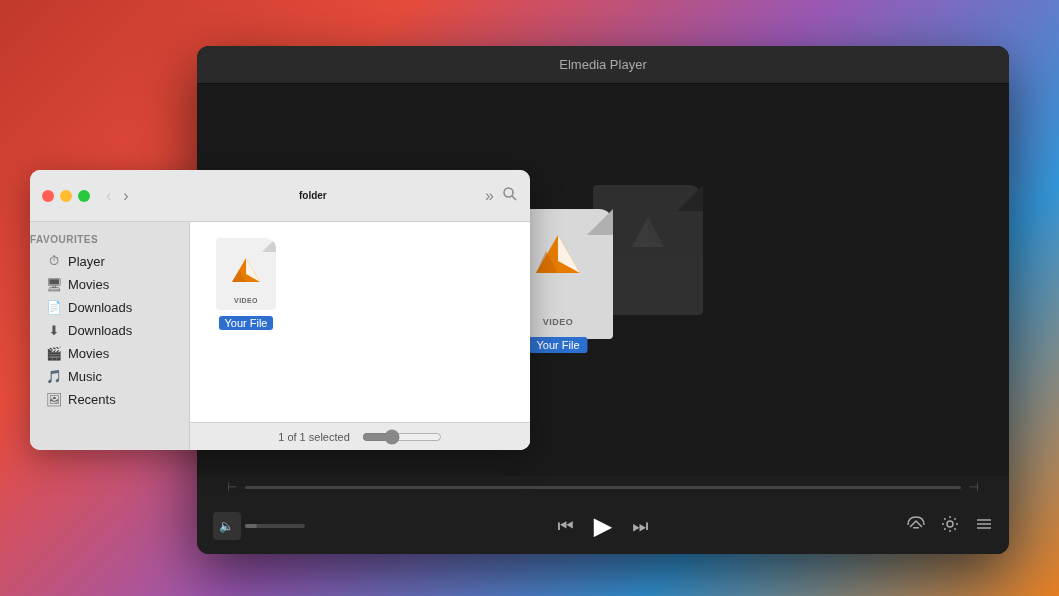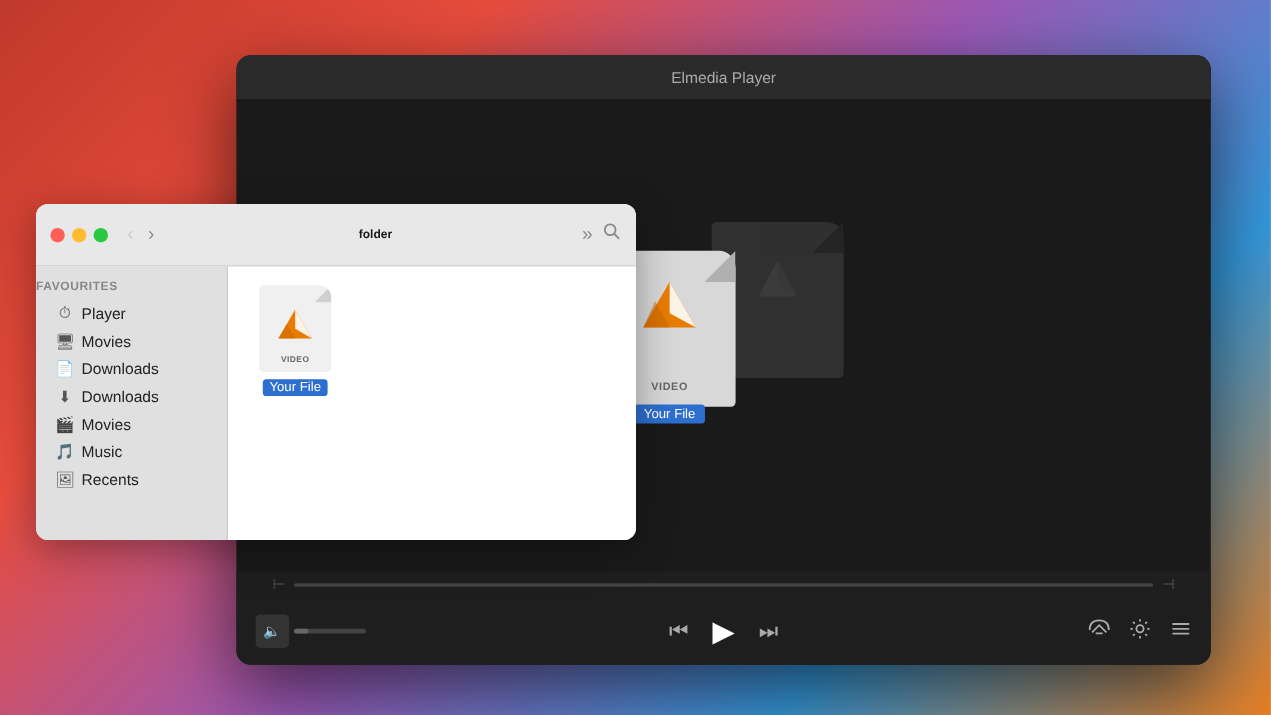--- a/index.html
+++ b/index.html
@@ -586,15 +586,19 @@
               <polygon points="3,30 31,30 17,6" fill="#e87c00"></polygon>
               <polygon points="17,6 31,30 17,22" fill="white" opacity="0.9"></polygon>
               <polygon points="3,30 17,30 10,18" fill="#c96500" opacity="0.5"></polygon>
             </svg>
             <span style="position:absolute;bottom:6px;left:50%;transform:translateX(-50%);font-size:7px;font-weight:800;color:#666;letter-spacing:0.4px;white-space:nowrap">VIDEO</span>
           </div>
           <span class="file-name-selected">Your File</span>
         </div>
       </div>
 
+      <div class="finder-statusbar">
+        <span class="status-text">1 of 1 selected</span>
+        <input type="range" class="status-slider" min="0" max="100" value="35" style="">
+      </div>
     </div>
   </div>
 </div>
 
 </body></html>

